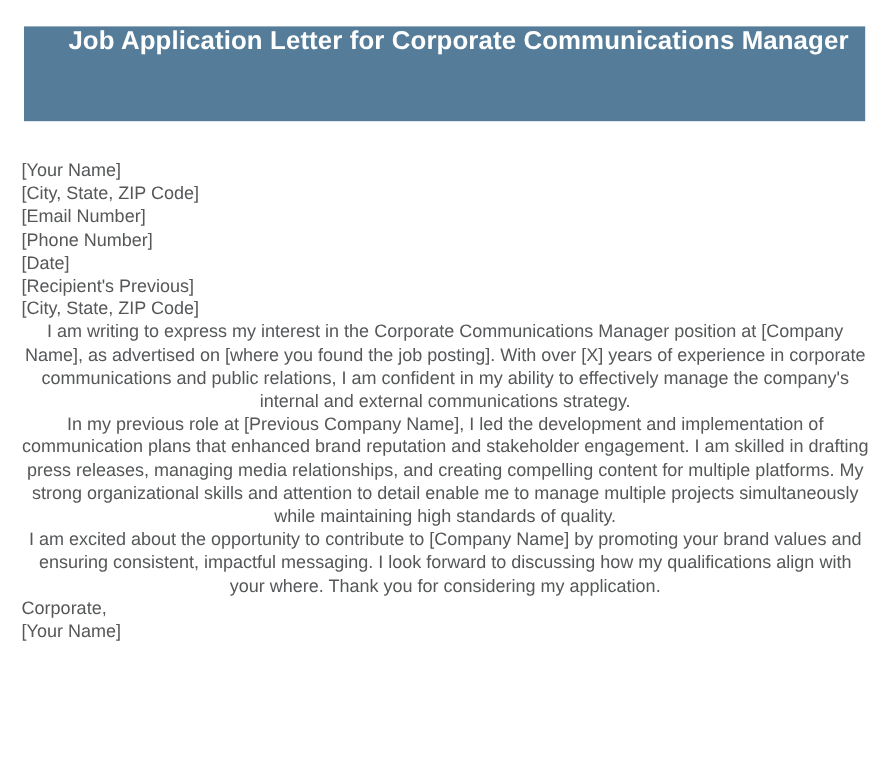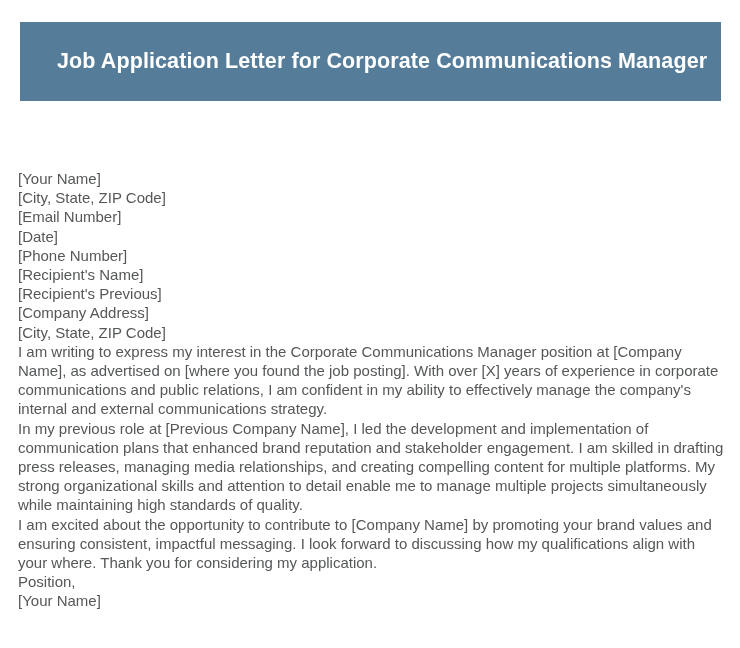--- a/index.html
+++ b/index.html
@@ -21,75 +21,71 @@
   }
   .doc-header {
     position: absolute;
     left: 20px;
     top: 22px;
     width: 701px;
     height: 79px;
     background: #557d99;
     box-sizing: border-box;
     display: flex;
-    align-items: center;
     padding-left: 37px;
     padding-right: 20px;
   }
   .doc-header-title {
     color: #ffffff;
     font-size: 21.5px;
     font-weight: bold;
     line-height: 1.2;
     letter-spacing: 0.1px;
     white-space: nowrap;
   }
   .letter-body {
     position: absolute;
     left: 18px;
     top: 133px;
     width: 706px;
     color: #555759;
     font-size: 15px;
     line-height: 19.2px;
-    margin-top: 36px;
   }
   .letter-line {
     white-space: pre-wrap;
   }
   .letter-para {
-    text-align: left;
+    text-align: center;
   }
 </style>
 </head>
 <body>
 
 <div class="page">
 
   <div class="doc-header">
     <div class="doc-header-title">Job Application Letter for Corporate Communications Manager</div>
   </div>
 
   <div class="letter-body">
 
     <div class="letter-line">[Your Name]</div>
     <div class="letter-line">[City, State, ZIP Code]</div>
     <div class="letter-line">[Email Number]</div>
+    <div class="letter-line">[Phone Number]</div>
+
     <div class="letter-line">[Date]</div>
 
-    <div class="letter-line">[Phone Number]</div>
-
-    <div class="letter-line">[Recipient's Name]</div>
     <div class="letter-line">[Recipient's Previous]</div>
-    <div class="letter-line">[Company Address]</div>
     <div class="letter-line">[City, State, ZIP Code]</div>
 
 
     <div class="letter-para">I am writing to express my interest in the Corporate Communications Manager position at [Company Name], as advertised on [where you found the job posting]. With over [X] years of experience in corporate communications and public relations, I am confident in my ability to effectively manage the company's internal and external communications strategy.</div>
     <div class="letter-para">In my previous role at [Previous Company Name], I led the development and implementation of communication plans that enhanced brand reputation and stakeholder engagement. I am skilled in drafting press releases, managing media relationships, and creating compelling content for multiple platforms. My strong organizational skills and attention to detail enable me to manage multiple projects simultaneously while maintaining high standards of quality.</div>
     <div class="letter-para">I am excited about the opportunity to contribute to [Company Name] by promoting your brand values and ensuring consistent, impactful messaging. I look forward to discussing how my qualifications align with your where. Thank you for considering my application.</div>
 
-    <div class="letter-line">Position,</div>
+    <div class="letter-line">Corporate,</div>
     <div class="letter-line">[Your Name]</div>
 
   </div>
 
 </div>
 
 </body></html>

